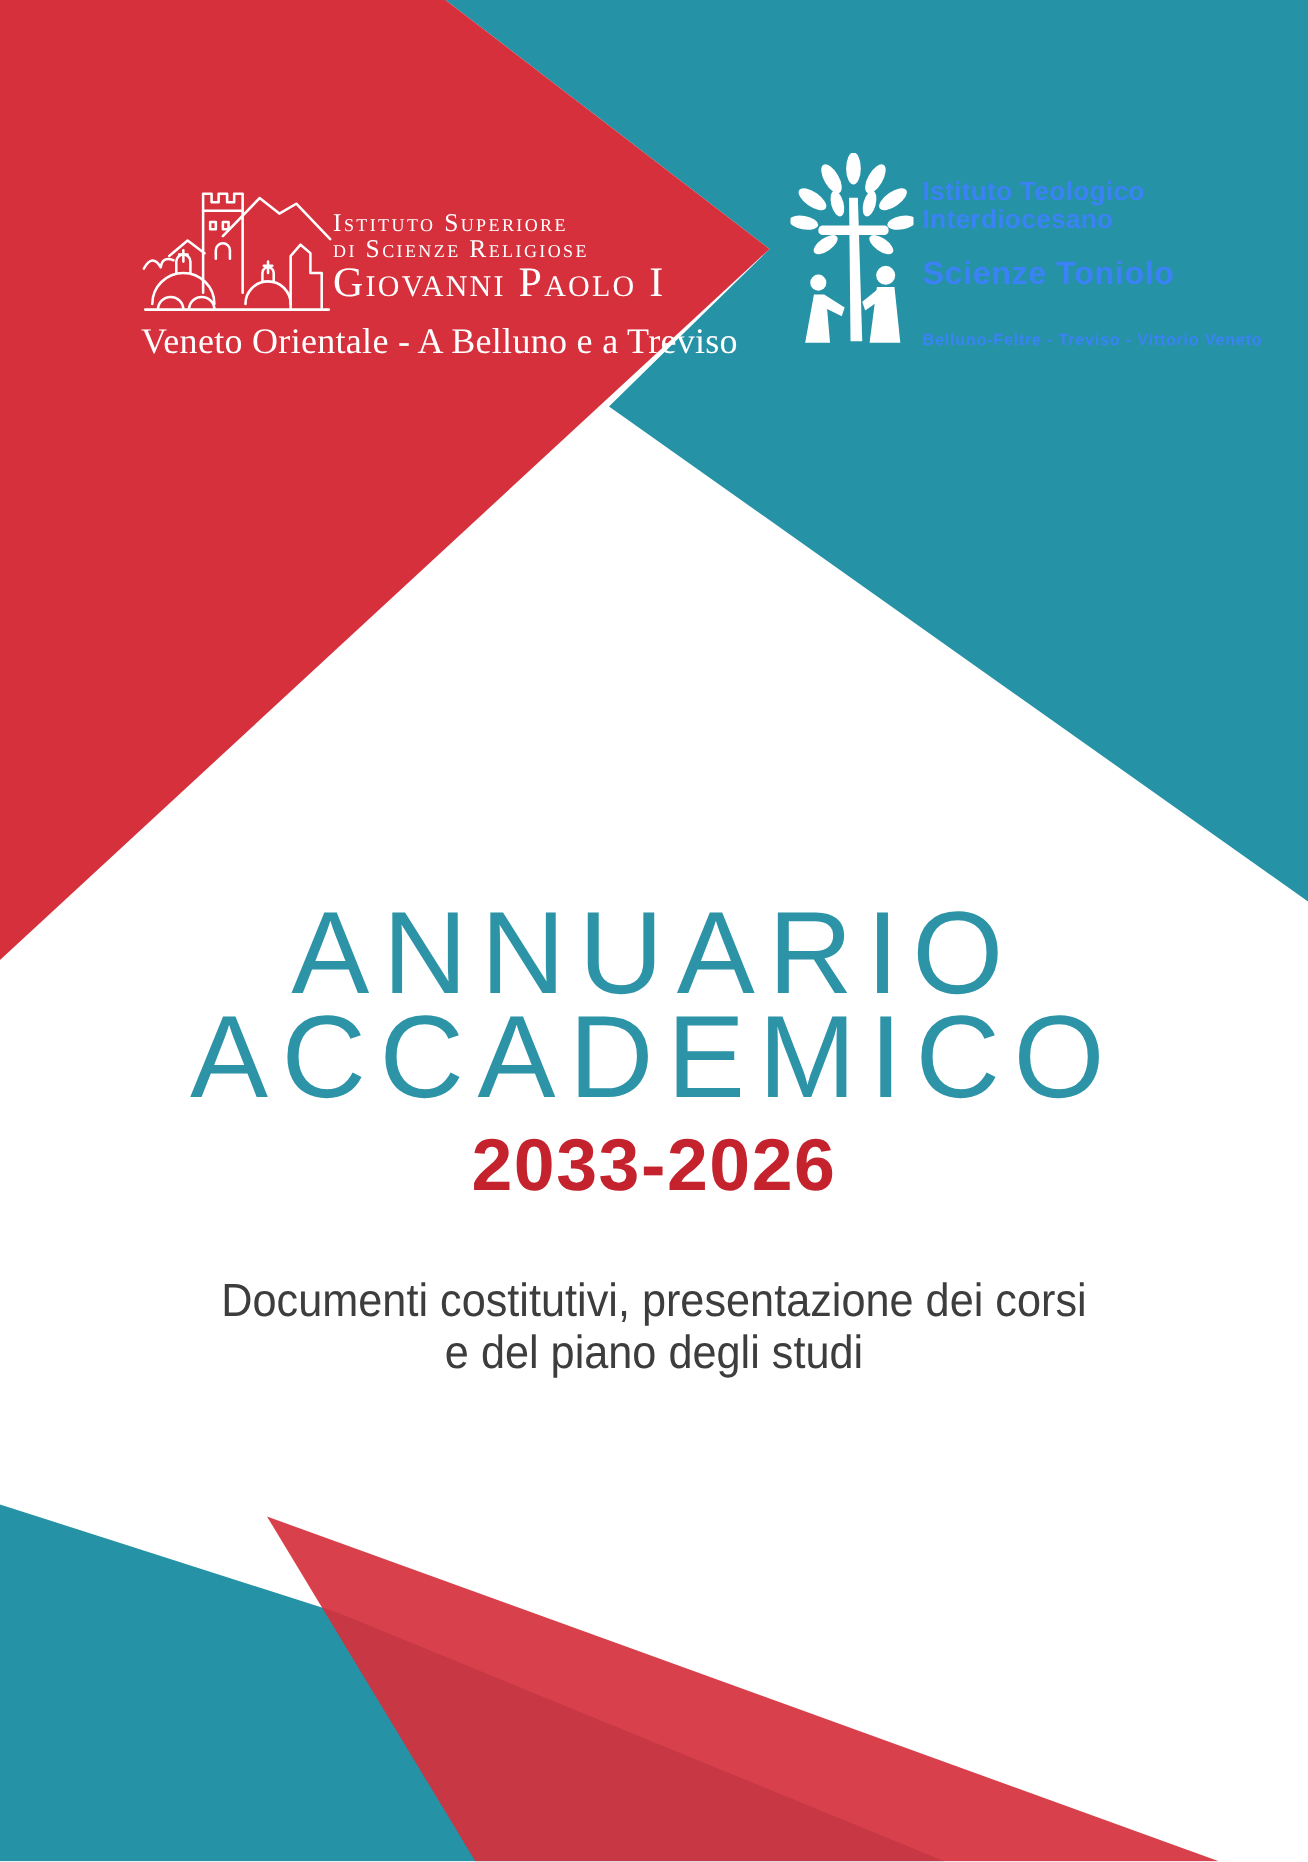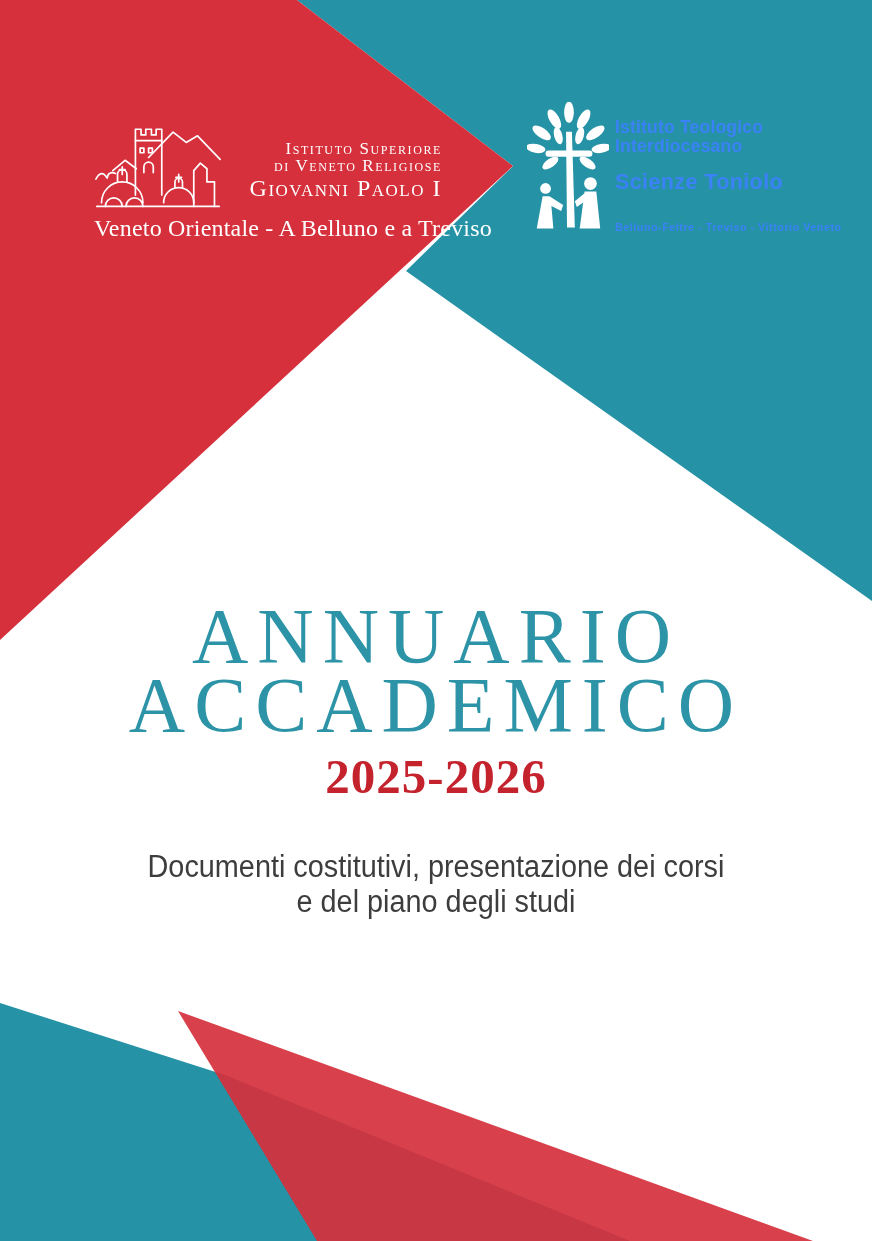--- a/index.html
+++ b/index.html
@@ -14,27 +14,27 @@
   .poly-red-band { fill:var(--color-red,#D5303C); fill-opacity:0.92; }
 
   
   .issr {
     position:absolute; left:94px; top:118px; width:348px; color:#ffffff;
     font-family:"Liberation Serif", serif;
   }
   .issr-row { display:flex; align-items:flex-start; }
   .issr-emblem { width:128px; height:94px; flex:0 0 auto; }
   .issr-emblem svg { width:100%; height:100%; display:block; }
-  .issr-text { flex:1 1 auto; text-align:right; padding-top:22px; }
+  .issr-text { flex:1 1 auto; text-align:left; padding-top:22px; }
   .issr-l12 {
     font-variant:small-caps; font-size:17px; line-height:17px;
     letter-spacing:1.6px; white-space:nowrap;
   }
   .issr-l3 {
-    font-variant:small-caps; font-size:24px; line-height:25px;
+    font-variant:small-caps; font-size:28px; line-height:25px;
     letter-spacing:1.5px; margin-top:2px; white-space:nowrap;
   }
   .issr-l4 {
     text-align:center; font-size:24px; line-height:24px; margin-top:4px;
     white-space:nowrap; letter-spacing:0.2px;
   }
 
   
   .iti {
     position:absolute; left:527px; top:102px; width:320px; color:#3b82f6;
@@ -42,21 +42,21 @@
   }
   .iti-emblem { width:82px; height:128px; flex:0 0 auto; }
   .iti-emblem svg { width:100%; height:100%; display:block; }
   .iti-text { padding-top:16px; }
   .iti-l12 { font-weight:bold; font-size:17.5px; line-height:19px; letter-spacing:0.2px; white-space:nowrap; }
   .iti-name { font-weight:bold; font-size:21.5px; line-height:22px; margin-top:15px; letter-spacing:0.4px; white-space:nowrap; }
   .iti-dioceses { font-weight:bold; font-size:10.8px; line-height:12px; margin-top:28px; letter-spacing:0.5px; white-space:nowrap; }
 
   
   .title-block {
-    position:absolute; left:0; right:0; top:601px; text-align:center;font-family:Liberation Serif, serif;
+    position:absolute; left:0; right:0; top:601px; text-align:center;
   }
   .title-line {
     color:var(--color-title_teal,#2D94A8);
     font-size:78px; line-height:69px; letter-spacing:9px;
     font-weight:500; white-space:nowrap;
   }
   .title-year {
     color:var(--color-year_red,#C4232E);
     font-size:49px; line-height:50px; font-weight:bold;
     letter-spacing:1px; margin-top:13px;
@@ -114,21 +114,21 @@
             <path d="M106,92 V54 L113,46 L120,52 V66 H128 V92"></path>
 
             <path d="M3,92 H133"></path>
             <path d="M12,92 a9,9 0 0 1 18,0"></path>
             <path d="M34,92 a9,9 0 0 1 18,0"></path>
           </g>
         </svg>
       </div>
       <div class="issr-text">
         <div class="issr-l12">Istituto Superiore</div>
-        <div class="issr-l12">di Veneto Religiose</div>
+        <div class="issr-l12">di Scienze Religiose</div>
         <div class="issr-l3">Giovanni Paolo I</div>
       </div>
     </div>
     <div class="issr-l4">Veneto Orientale - A Belluno e a Treviso</div>
   </div>
 
   <div class="iti">
     <div class="iti-emblem">
       <svg viewBox="0 0 84 130" aria-hidden="true">
         <g class="emblem-fill">
@@ -161,21 +161,21 @@
       <div class="iti-l12">Istituto Teologico</div>
       <div class="iti-l12">Interdiocesano</div>
       <div class="iti-name">Scienze Toniolo</div>
       <div class="iti-dioceses">Belluno-Feltre - Treviso - Vittorio Veneto</div>
     </div>
   </div>
 
   <div class="title-block">
     <div class="title-line">ANNUARIO</div>
     <div class="title-line">ACCADEMICO</div>
-    <div class="title-year">2025-2026</div>
+    <div class="title-year">2033-2026</div>
   </div>
 
   <div class="subtitle">
     <div>Documenti costitutivi, presentazione dei corsi</div>
     <div>e del piano degli studi</div>
   </div>
 
 </div>
 
 </body></html>

